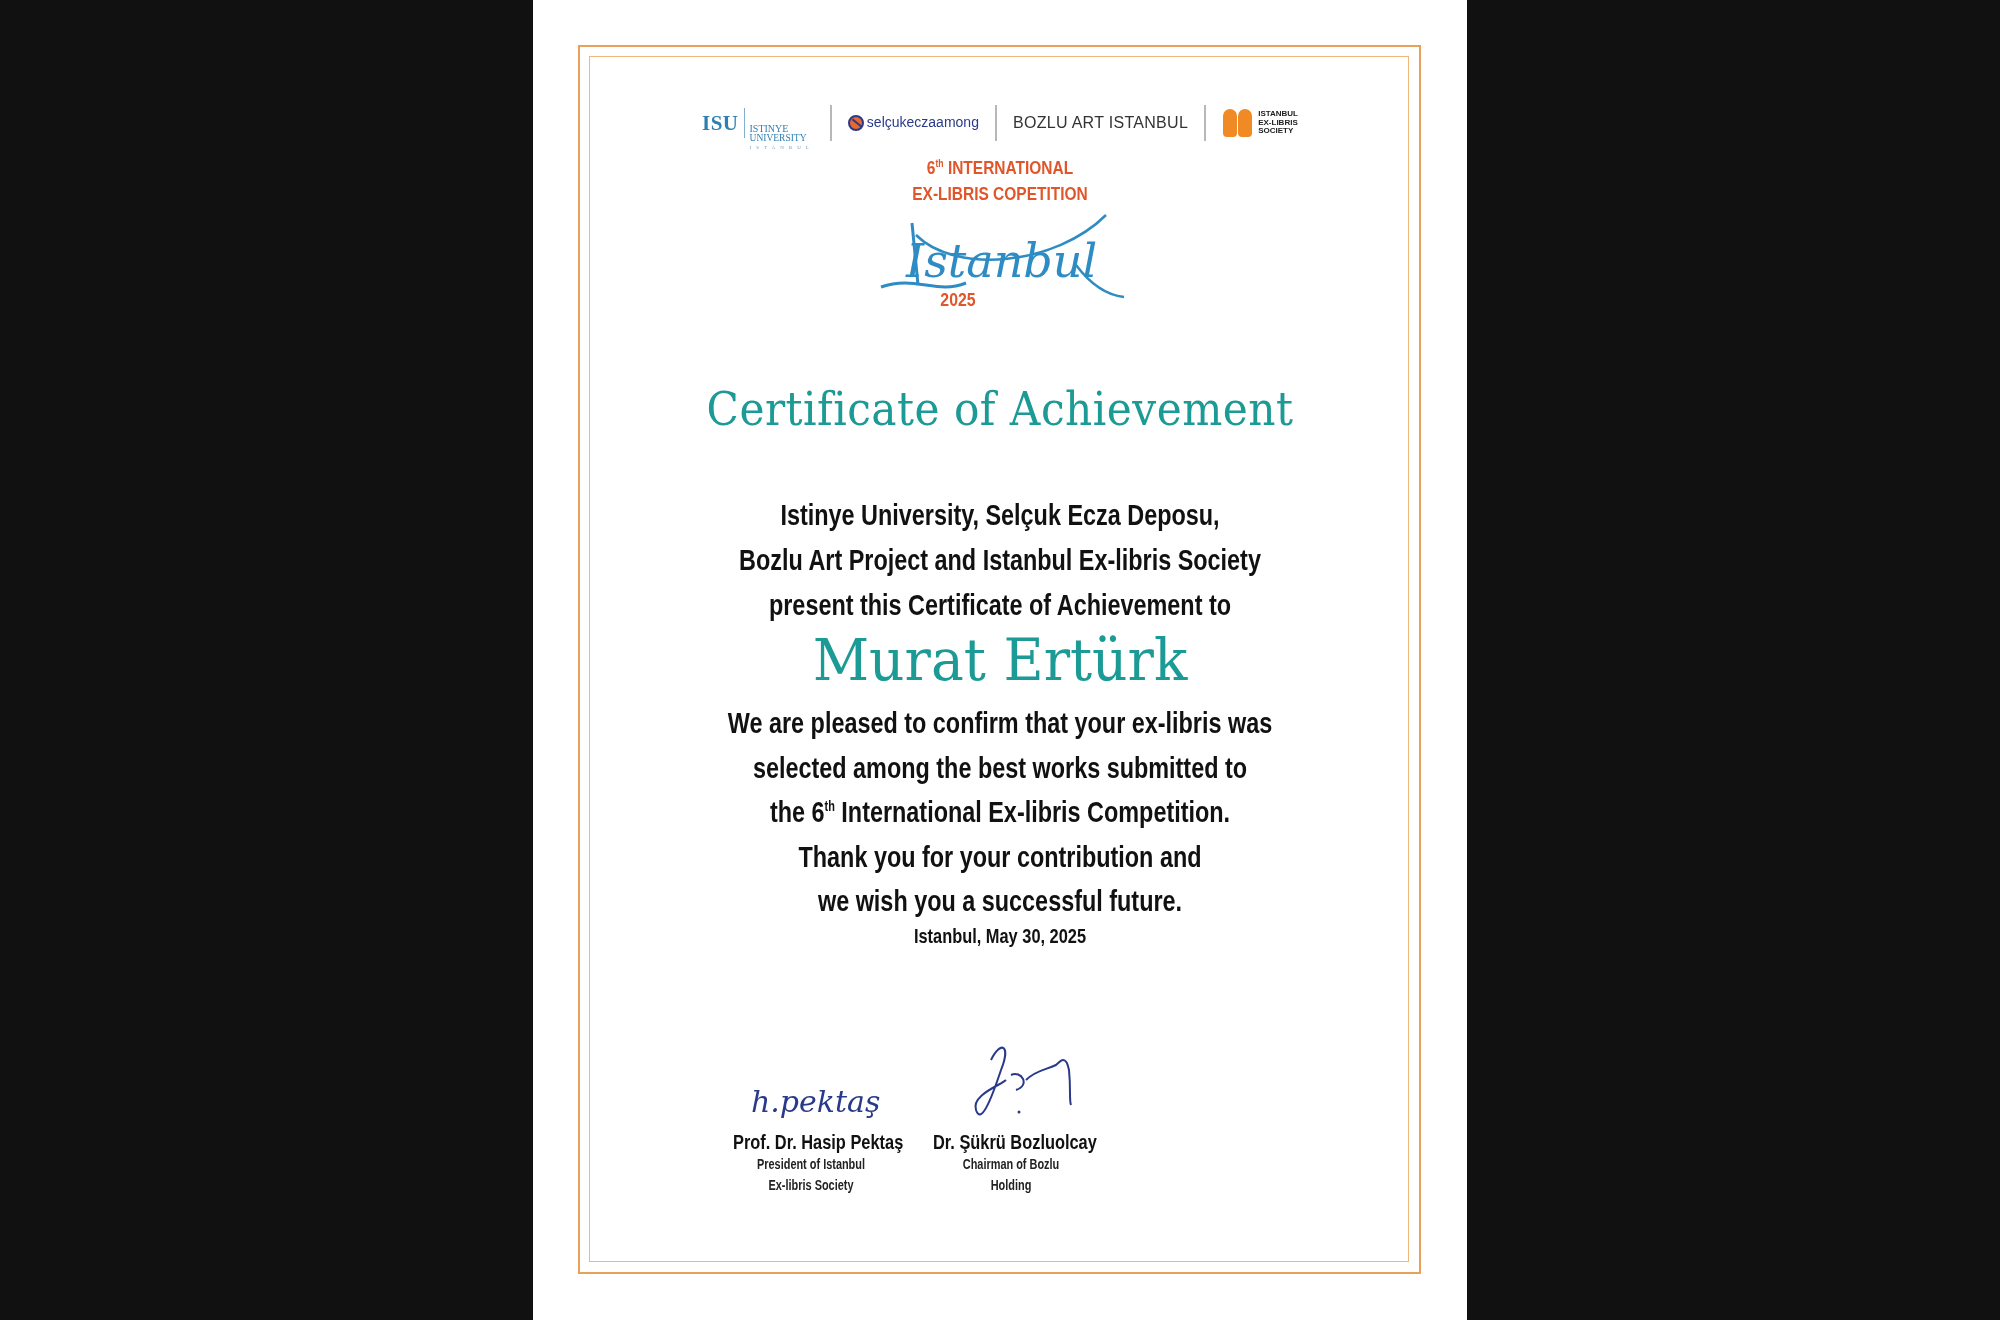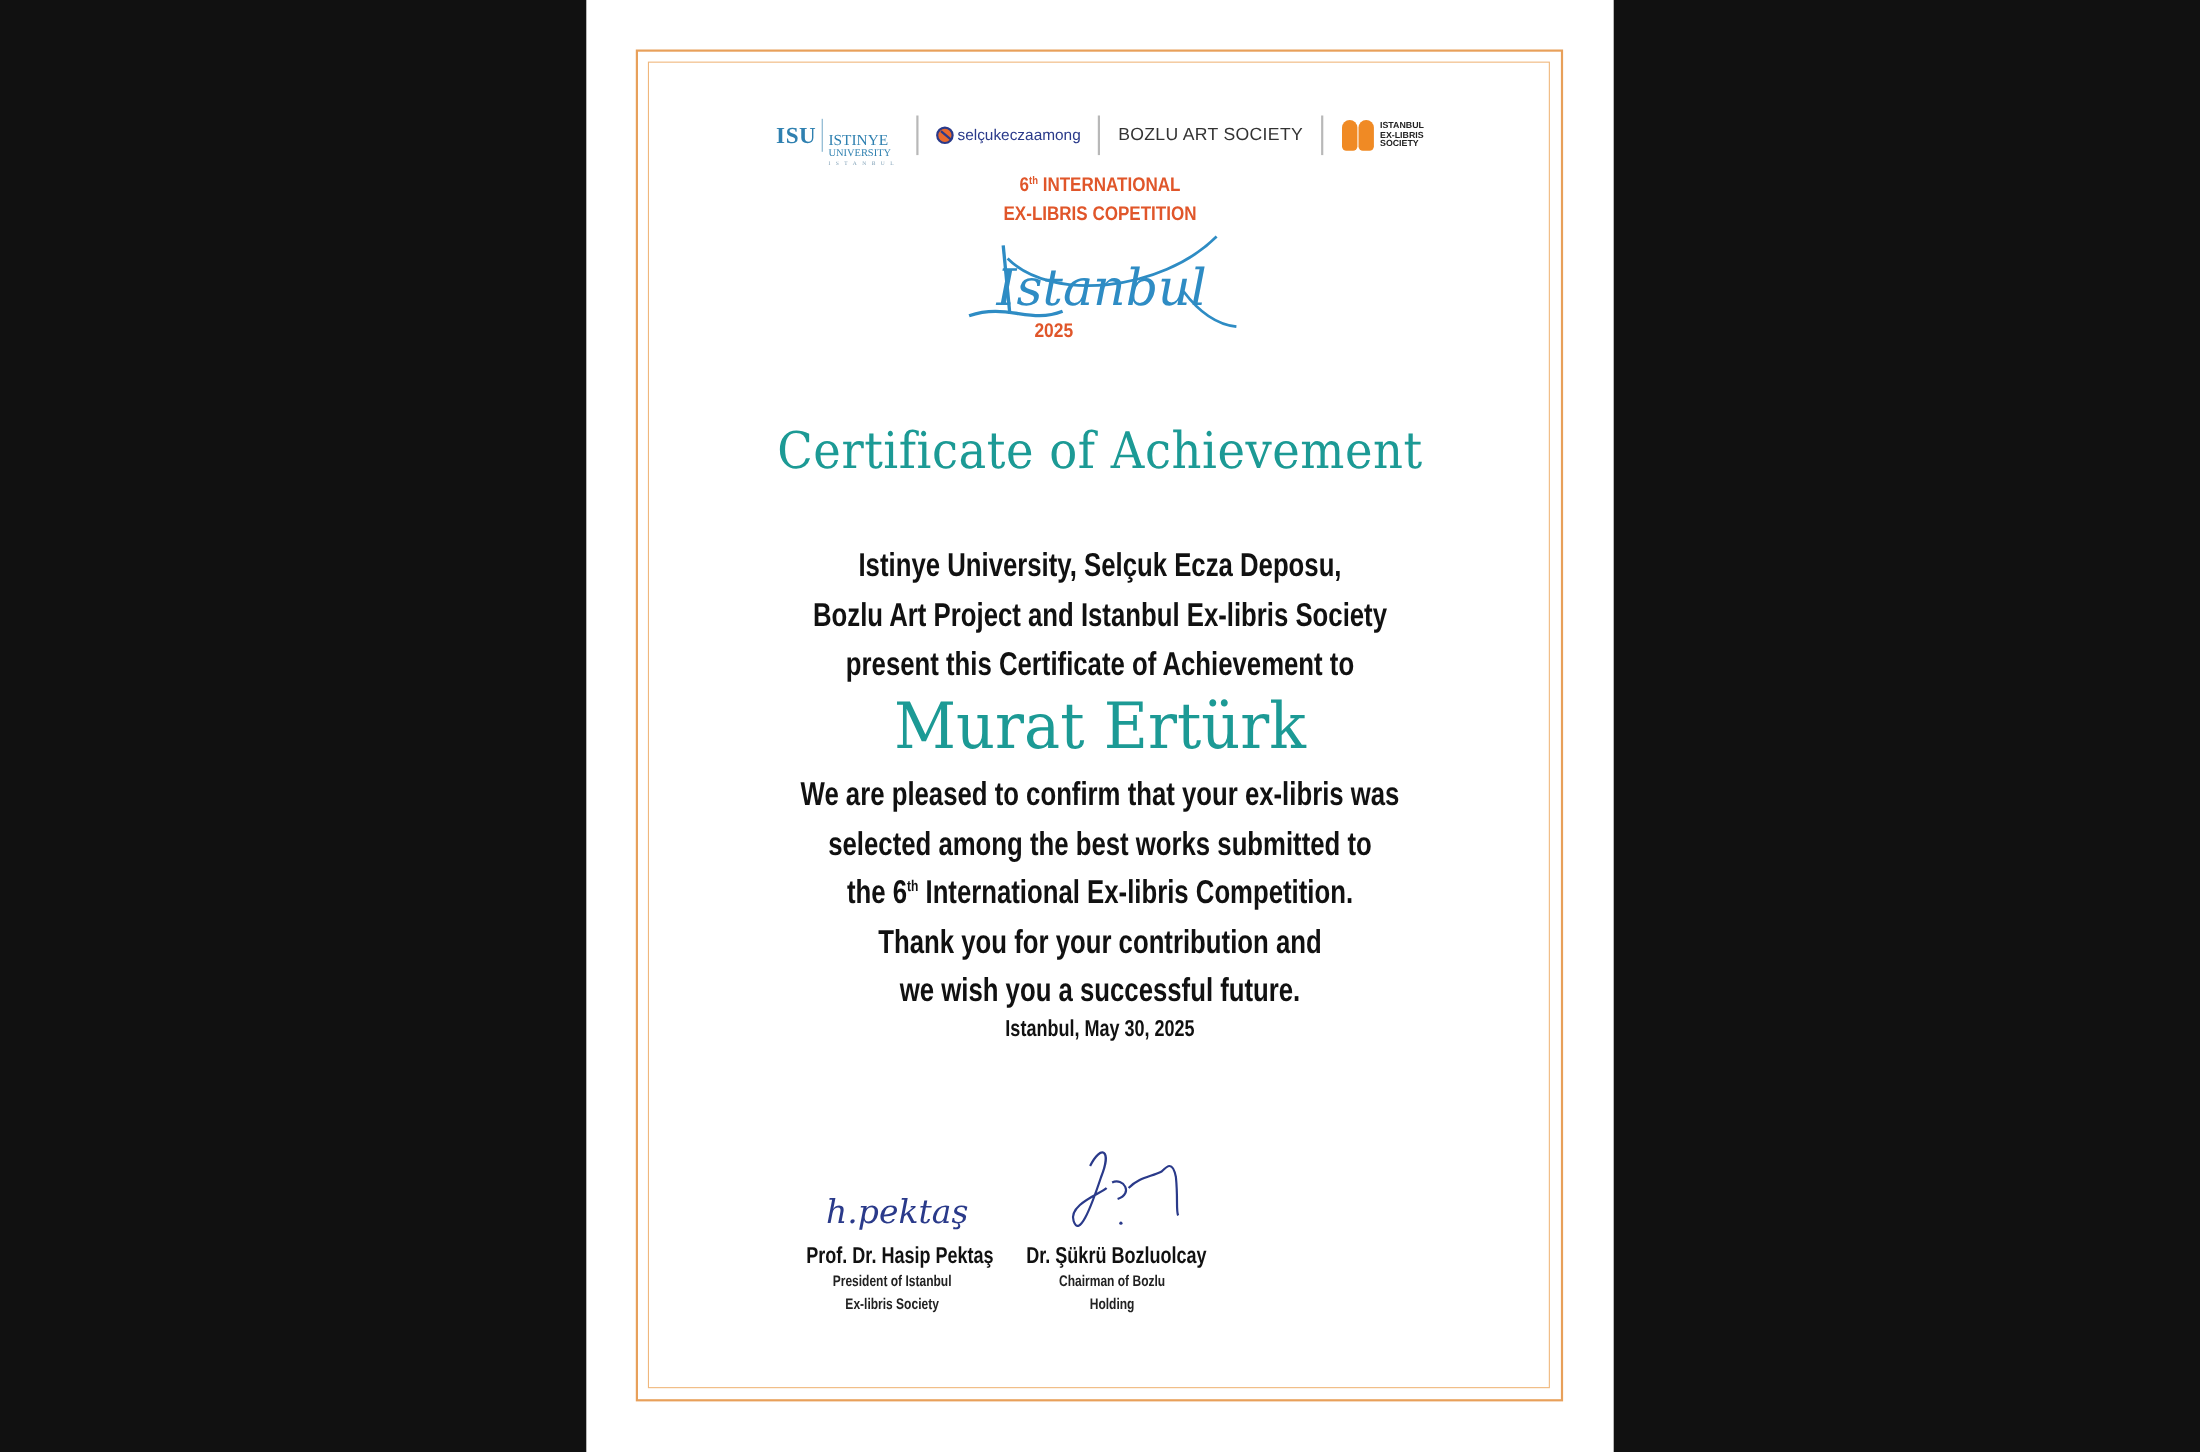--- a/index.html
+++ b/index.html
@@ -8,21 +8,21 @@
   .page { position: absolute; left: 533px; top: 0; width: 934px; height: 1320px; background: #ffffff; }
   .border-outer { position: absolute; left: 45px; top: 45px; width: 843px; height: 1229px; border: 2px solid #e8a05a; }
   .border-inner { position: absolute; left: 56px; top: 56px; width: 820px; height: 1206px; border: 1.5px solid #f0b77c; }
 
   .logos { position: absolute; left: 0; top: 103px; width: 934px; height: 40px; display: flex; justify-content: center; align-items: center; }
   .logo { display: flex; align-items: center; height: 40px; }
   .sep { width: 2px; height: 36px; background: #b8b8b8; margin: 0 16px; }
   .isu-mark { font-family: "Liberation Serif", serif; font-weight: bold; color: #2f80b0; font-size: 21px; letter-spacing: 0.5px; }
   .isu-bar { width: 1px; height: 30px; background: #7fb0cc; margin: 0 5px; }
   .isu-text { display: flex; flex-direction: column; line-height: 1; font-family: "Liberation Serif", serif; color: #2f80b0; }
-  .isu-text .l1 { font-size: 14px; margin-top: 28px; }
+  .isu-text .l1 { font-size: 10px; margin-top: 28px; }
   .isu-text .l2 { font-size: 9.5px; }
   .isu-text .l3 { font-size: 5px; letter-spacing: 5px; color: #7a9cb3; margin-top: 2px; }
   .selcuk-icon { width: 16px; height: 16px; border-radius: 50%; background: #e8692e; border: 2px solid #2a3a8a; position: relative; margin-right: 3px; }
   .selcuk-icon::after { content: ""; position: absolute; left: 1px; top: 5px; width: 12px; height: 2px; background: #2a3a8a; transform: rotate(40deg); }
   .selcuk-text { display: flex; flex-direction: row; line-height: 0.85; font-size: 14px; color: #2a3a8a; }
   .bozlu { font-size: 16px; color: #333333; letter-spacing: 0.3px; }
   .iels-icon { width: 32px; height: 32px; position: relative; margin-right: 4px; }
   .iels-icon .fig { position: absolute; top: 2px; width: 14px; height: 28px; background: #f08a24; border-radius: 7px 7px 4px 4px; }
   .iels-icon .fig.a { left: 1px; } .iels-icon .fig.b { left: 16px; }
   .iels-text { display: flex; flex-direction: column; line-height: 1.05; font-size: 8px; font-weight: bold; color: #222222; }
@@ -70,21 +70,21 @@
     <div class="logo">
       <span class="selcuk-icon"></span>
       <span class="selcuk-text">
         <span>selçuk</span>
         <span>ecza</span>
         <span>among</span>
       </span>
     </div>
     <div class="sep"></div>
     <div class="logo">
-      <span class="bozlu">BOZLU ART SOCIETY</span>
+      <span class="bozlu">BOZLU ART ISTANBUL</span>
     </div>
     <div class="sep"></div>
     <div class="logo">
       <span class="iels-icon">
         <span class="fig a"></span>
           <span class="fig b"></span>
       </span>
       <span class="iels-text">
         <span>ISTANBUL</span>
         <span>EX-LIBRIS</span>

